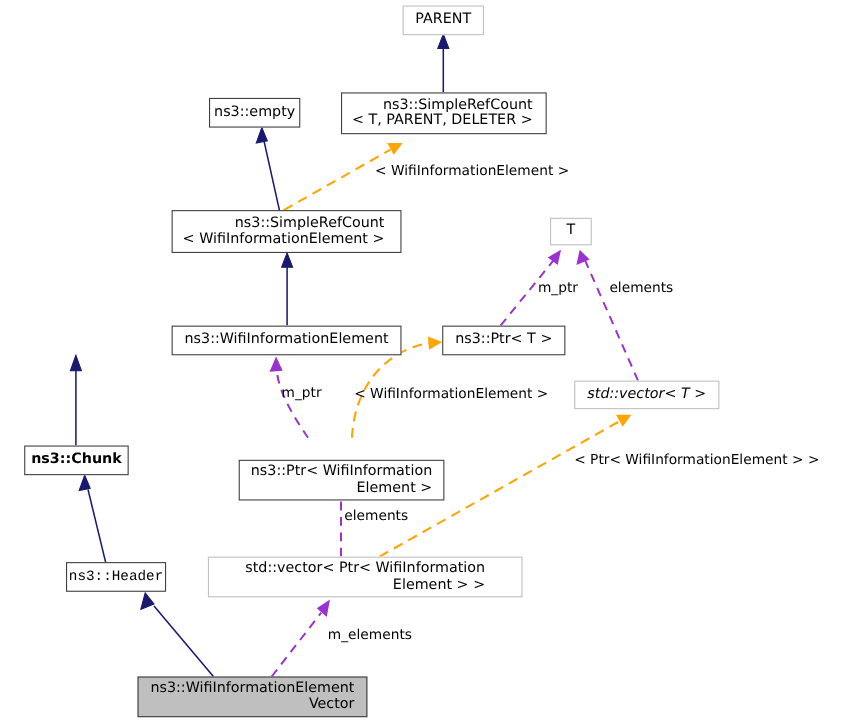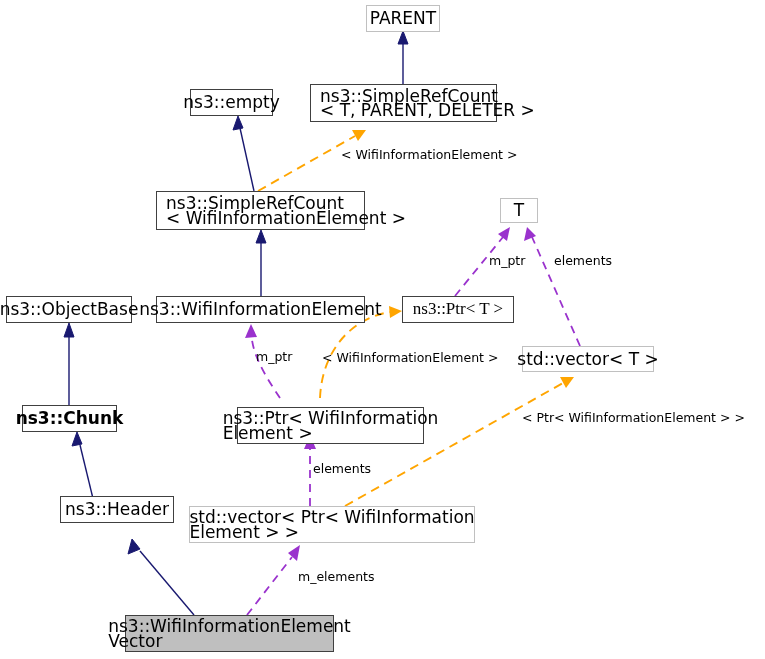--- a/index.html
+++ b/index.html
@@ -21,22 +21,22 @@
     top: 0;
     width: 765px;
     height: 659px;
   }
   .node {
     position: absolute;
     box-sizing: border-box;
     display: flex;
     align-items: center;
     justify-content: center;
-    text-align: left;
-    font-size: 17px;
+    text-align: right;
+    font-size: 13px;
     line-height: 14.5px;
     color: #000000;
     background: #ffffff;
     border: 1px solid #c0c0c0;
     white-space: pre;
     z-index: 3;
   }
   .node.strong {
     border: 1.6px solid #404040;
   }
@@ -138,34 +138,33 @@
   <div class="node strong" style="left:190px;top:89px;width:83px;height:27px;">ns3::empty</div>
 
   <div class="node strong" style="left:310px;top:84px;width:187px;height:38px;justify-content:flex-start;padding-left:9px;">ns3::SimpleRefCount
 &lt; T, PARENT, DELETER &gt;</div>
 
   <div class="node strong" style="left:156px;top:191px;width:209px;height:39px;justify-content:flex-start;padding-left:9px;">ns3::SimpleRefCount
 &lt; WifiInformationElement &gt;</div>
 
   <div class="node light" style="left:500px;top:198px;width:38px;height:25px;">T</div>
 
-  <div class="node strong" style="left:6px;top:296px;width:126px;height:27px;">ns3::ObjectBase</div>
 
   <div class="node strong" style="left:156px;top:296px;width:209px;height:27px;">ns3::WifiInformationElement</div>
 
-  <div class="node strong" style="left:402px;top:296px;width:112px;height:27px;font-family:Liberation Serif, serif;">ns3::Ptr&lt; T &gt;</div>
+  <div class="node strong" style="left:402px;top:296px;width:112px;height:27px;">ns3::Ptr&lt; T &gt;</div>
 
-  <div class="node light" style="left:522px;top:346px;width:132px;height:26px;">std::vector&lt; T &gt;</div>
+  <div class="node light" style="left:522px;top:346px;width:132px;height:26px;font-style:italic;">std::vector&lt; T &gt;</div>
 
-  <div class="node strong" style="left:217px;top:407px;width:187px;height:37px;margin-left:20px;">ns3::Ptr&lt; WifiInformation
+  <div class="node strong" style="left:217px;top:418px;width:187px;height:37px;">ns3::Ptr&lt; WifiInformation
 Element &gt;</div>
 
   <div class="node strong" style="left:22px;top:405px;width:95px;height:27px;font-weight:bold;">ns3::Chunk</div>
 
-  <div class="node strong" style="left:60px;top:496px;width:114px;height:27px;">ns3::Header</div>
+  <div class="node strong" style="left:60px;top:511px;width:91px;height:27px;font-family:Liberation Mono, monospace;">ns3::Header</div>
 
   <div class="node light" style="left:189px;top:506px;width:286px;height:37px;">std::vector&lt; Ptr&lt; WifiInformation
 Element &gt; &gt;</div>
 
   <div class="node current" style="left:125px;top:615px;width:209px;height:37px;">ns3::WifiInformationElement
 Vector</div>
 
   <div class="edge-label" style="left:341px;top:148px;">&lt; WifiInformationElement &gt;</div>
 
   <div class="edge-label" style="left:489px;top:254px;">m_ptr</div>

